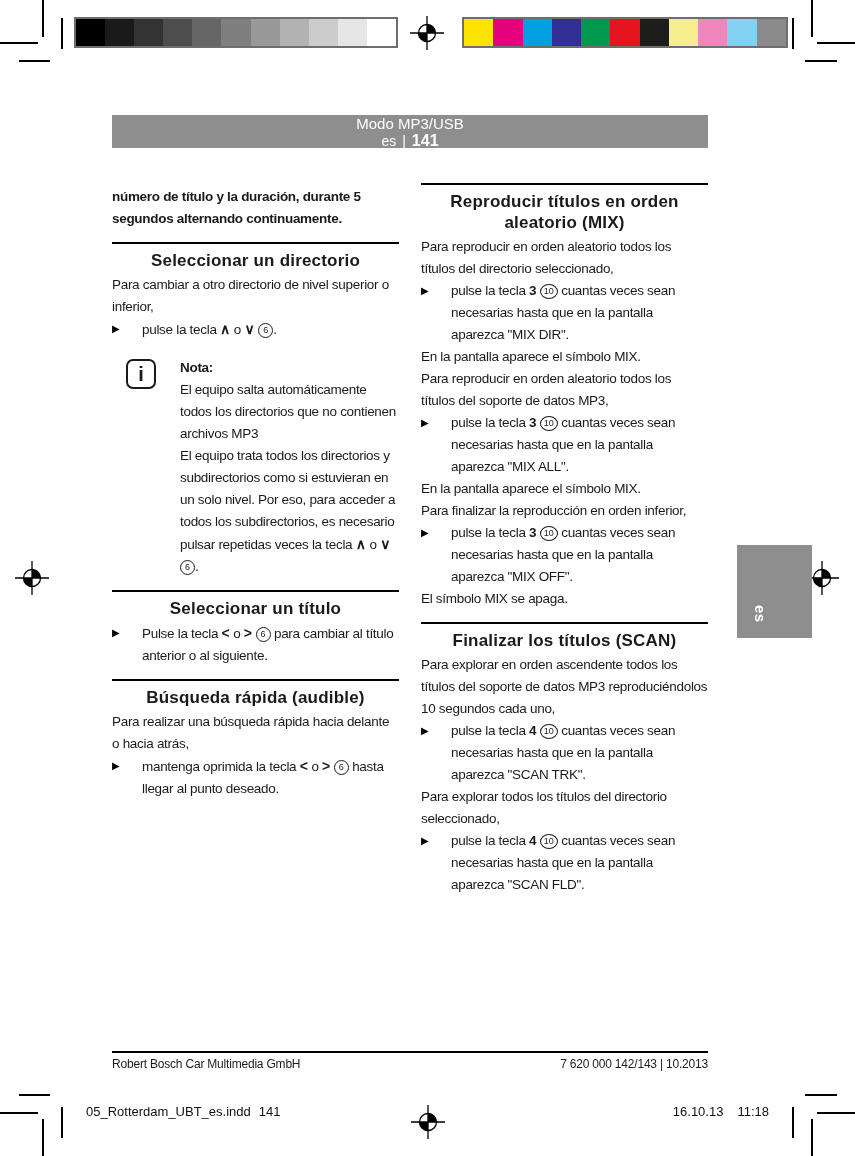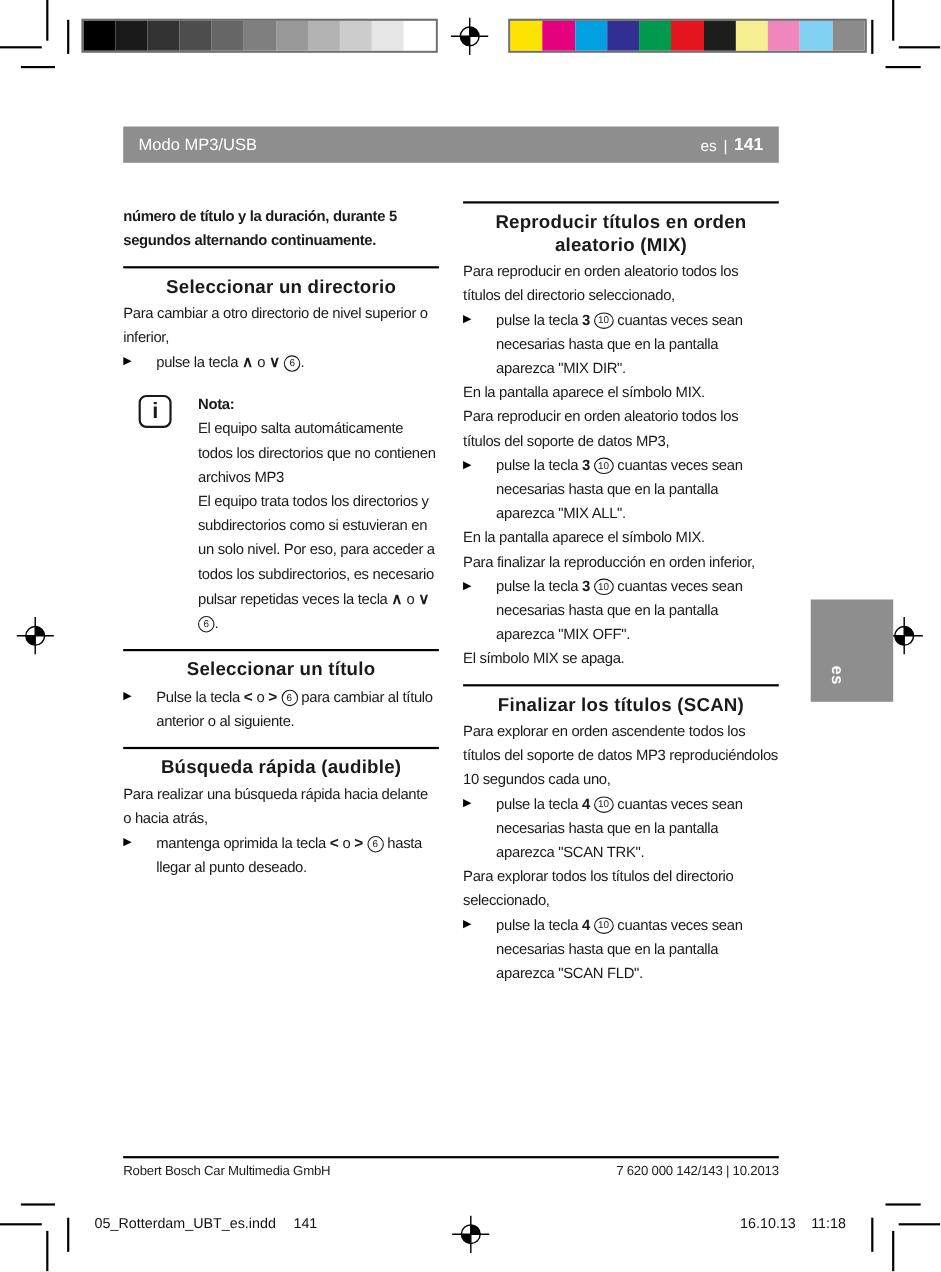--- a/index.html
+++ b/index.html
@@ -14,21 +14,21 @@
   .strip-gray{left:74px;width:324px;}
   .strip-color{left:462px;width:326px;}
   .swatch{flex:1 1 0;height:100%;}
 
   
   .regmark{position:absolute;width:34px;height:34px;}
 
   
   .header-bar{position:absolute;left:112px;top:115px;width:596px;height:33px;background:#8e8e8e;
               color:#fff;display:flex;align-items:center;justify-content:space-between;
-              padding:0 14px;box-sizing:border-box;font-size:15px;}
+              padding:0 14px;box-sizing:border-box;font-size:15px;flex-direction:column;}
   .header-page{font-size:14px;display:flex;align-items:center;gap:6px;}
   .header-page .pgnum{font-weight:bold;font-size:16px;}
 
   
   .col{position:absolute;top:170px;width:287px;font-size:13.5px;line-height:22px;letter-spacing:-0.3px;}
   .col-left{left:112px;}
   .col-right{left:421px;}
   .para{margin:0;}
   .first{margin-top:16px;font-weight:bold;}
   .rule{border-top:2px solid #000;margin-top:12px;}
@@ -58,21 +58,21 @@
   .side-tab{position:absolute;left:737px;top:545px;width:75px;height:93px;background:#8e8e8e;}
   .tab-text{position:absolute;left:15px;top:60px;writing-mode:vertical-rl;color:#fff;
             font-weight:bold;font-size:15px;letter-spacing:0.5px;}
 
   
   .footer-rule{position:absolute;left:112px;top:1051px;width:596px;border-top:2px solid #000;}
   .footer{position:absolute;left:112px;top:1057px;width:596px;display:flex;
           justify-content:space-between;font-size:12px;letter-spacing:-0.2px;color:#1c1c1c;}
 
   
-  .slug-left{position:absolute;left:86px;top:1104px;display:flex;gap:16px;font-size:13px;color:#111;}
+  .slug-left{position:absolute;left:86px;top:1104px;display:flex;gap:8px;font-size:13px;color:#111;}
   .slug-right{position:absolute;right:86px;top:1104px;display:flex;gap:14px;font-size:13px;color:#111;}
 </style>
 </head>
 <body>
 
 <div class="page">
 
   <div class="mark" style="left:42px;top:0;width:2px;height:37px;"></div>
   <div class="mark" style="left:61px;top:18px;width:2px;height:31px;"></div>
   <div class="mark" style="left:0;top:42px;width:38px;height:2px;"></div>

